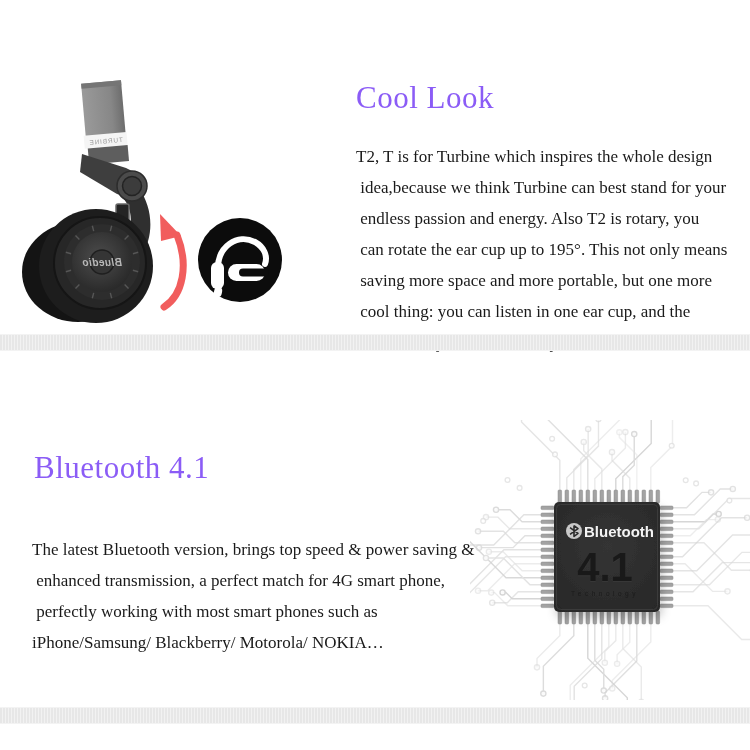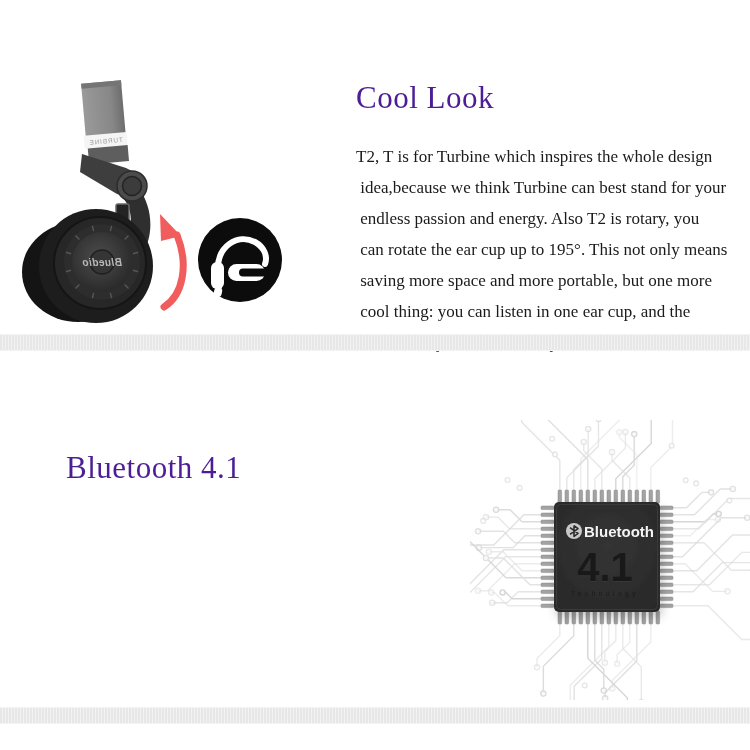--- a/index.html
+++ b/index.html
@@ -11,21 +11,21 @@
     background: #ffffff;
     overflow: hidden;
     font-family: "Liberation Serif", serif;
     color: #161616;
   }
   .abs { position: absolute; }
   .heading {
     font-family: "Liberation Serif", serif;
     font-size: 31px;
     font-weight: 400;
-    color: #4c1d95;
+    color: #8b5cf6;
     letter-spacing: 0.5px;
   }
   .prose {
     font-family: "Liberation Serif", serif;
     font-size: 17px;
     line-height: 31px;
     color: #1a1a1a;
     white-space: pre;
   }
   .divider-band {
@@ -122,22 +122,26 @@
     <circle cx="42" cy="42" r="42" fill="#0c0c0c"></circle>
     <path d="M20,52 C19,28 40,15 57,24 C66,29 70,38 67,46" stroke="#ffffff" stroke-width="6" fill="none" stroke-linecap="round"></path>
     <rect x="13" y="44" width="13" height="27" rx="6" fill="#ffffff"></rect>
     <rect x="16" y="69" width="8" height="10" rx="4" fill="#ffffff" transform="rotate(12 20 74)"></rect>
     <rect x="30" y="46" width="37" height="17" rx="8.5" fill="#ffffff"></rect>
     <rect x="41" y="50.5" width="30" height="8" rx="4" fill="#0c0c0c"></rect>
   </svg>
 
   <div class="abs divider-band" style="top:335px;"></div>
 
-  <div class="abs heading" style="left:34px; top:450px;margin-left:32px;">Bluetooth 4.1</div>
-
+  <div class="abs heading" style="left:34px; top:450px;">Bluetooth 4.1</div>
+
+  <div class="abs prose" style="left:32px; top:534px; width:470px;">The latest Bluetooth version, brings top speed &amp; power saving &amp;
+ enhanced transmission, a perfect match for 4G smart phone,
+ perfectly working with most smart phones such as
+iPhone/Samsung/ Blackberry/ Motorola/ NOKIA…</div>
 
   <svg class="abs" style="left:470px; top:420px;" width="280" height="280" viewBox="0 0 280 280">
     <defs>
       <filter id="ds" x="-20%" y="-20%" width="140%" height="140%">
         <feDropShadow dx="2" dy="5" stdDeviation="5" flood-color="#000000" flood-opacity="0.22"></feDropShadow>
       </filter>
       <radialGradient id="chipGrad" cx="50%" cy="40%" r="75%">
         <stop offset="0%" stop-color="#343434"></stop>
         <stop offset="100%" stop-color="#282828"></stop>
       </radialGradient>

